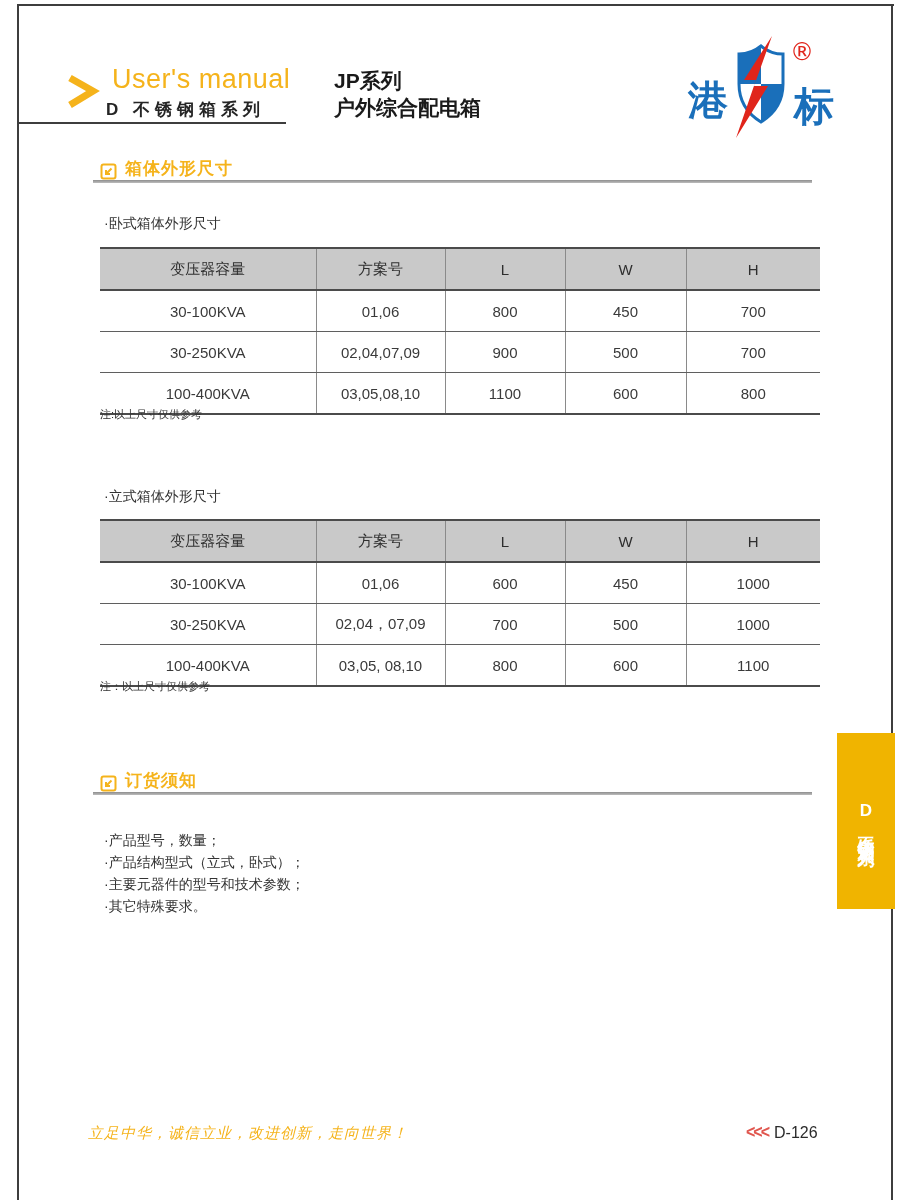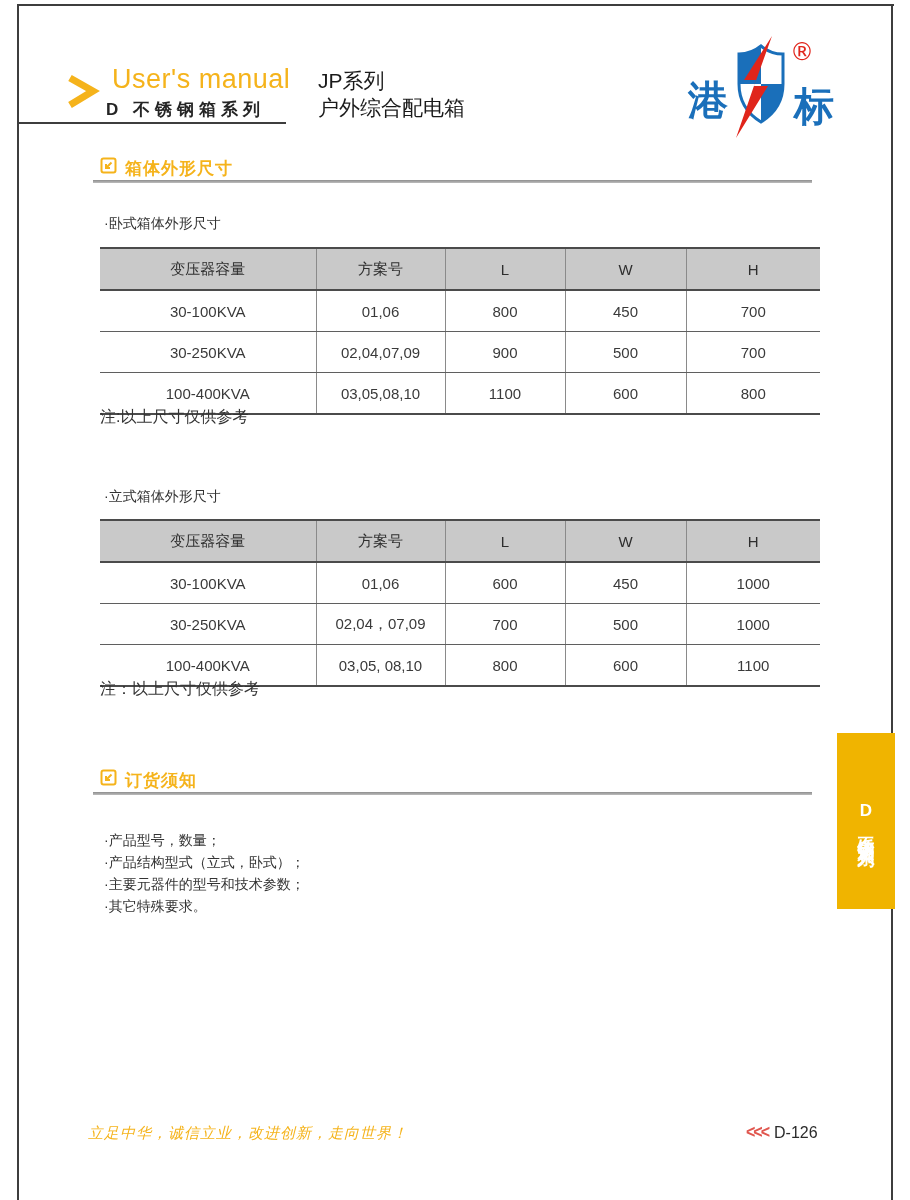--- a/index.html
+++ b/index.html
@@ -9,41 +9,41 @@
   
   .frame-top{position:absolute;left:17px;top:4px;width:877px;height:2px;background:#3d3d3d;}
   .frame-left{position:absolute;left:17px;top:4px;width:2px;height:1196px;background:#3d3d3d;}
   .frame-right{position:absolute;left:891px;top:4px;width:2px;height:1196px;background:#3d3d3d;}
 
   
   .chevron{position:absolute;left:66px;top:74px;}
   .manual-title{position:absolute;left:112px;top:64px;font-size:27px;color:#F5B31B;letter-spacing:0.5px;}
   .series-subtitle{position:absolute;left:106px;top:98px;font-size:17px;font-weight:600;color:#252525;letter-spacing:5px;white-space:nowrap;}
   .header-underline{position:absolute;left:18px;top:122px;width:268px;height:2px;background:#3d3d3d;}
-  .product-title{position:absolute;left:318px;top:67px;font-size:21px;font-weight:normal;color:#1a1a1a;line-height:27px;}
+  .product-title{position:absolute;left:334px;top:67px;font-size:21px;font-weight:bold;color:#1a1a1a;line-height:27px;}
   .logo{position:absolute;left:686px;top:34px;}
 
   
-  .section-head{position:absolute;left:100px;display:flex;align-items:flex-start;gap:8px;}
+  .section-head{position:absolute;left:100px;display:flex;align-items:flex-end;gap:8px;}
   .section-title{font-size:17px;font-weight:bold;color:#F5B31B;letter-spacing:1px;}
   .rule{position:absolute;left:93px;width:719px;height:3px;background:linear-gradient(#8d8d8d,#bdbdbd);}
 
   .sub-label{position:absolute;left:104px;font-size:14px;color:#333;}
 
   
   .dim-table{position:absolute;left:100px;width:720px;border-collapse:collapse;table-layout:fixed;
              border-top:2px solid #4b4b4b;border-bottom:2px solid #4b4b4b;}
   .dim-table col.c1{width:216px;} .dim-table col.c2{width:129px;} .dim-table col.c3{width:120px;}
   .dim-table col.c4{width:121px;} .dim-table col.c5{width:134px;}
   .dim-table th{background:#c9c9c9;font-weight:normal;font-size:15px;color:#2e2e2e;height:38px;
                 border-bottom:2px solid #4b4b4b;}
   .dim-table td{height:38px;text-align:center;font-size:15px;color:#3a3a3a;border-bottom:1px solid #5f5f5f;}
   .dim-table tr:last-child td{border-bottom:none;}
   .dim-table th + th, .dim-table td + td{border-left:1px solid #8a8a8a;}
-  .note{position:absolute;left:100px;font-size:16px;color:#333;}
+  .note{position:absolute;left:100px;font-size:11px;color:#333;}
 
   
   .order-list{position:absolute;left:104px;top:833px;font-size:14px;color:#333;}
   .order-list div{margin-bottom:15px;line-height:14px;height:14px;}
 
   
   .side-tab{position:absolute;left:837px;top:733px;width:58px;height:176px;background:#F0B400;
             display:flex;align-items:center;justify-content:center;}
   .side-tab-text{writing-mode:vertical-rl;text-orientation:upright;color:#ffffff;font-size:17px;
                  font-weight:bold;letter-spacing:3px;line-height:1;}

